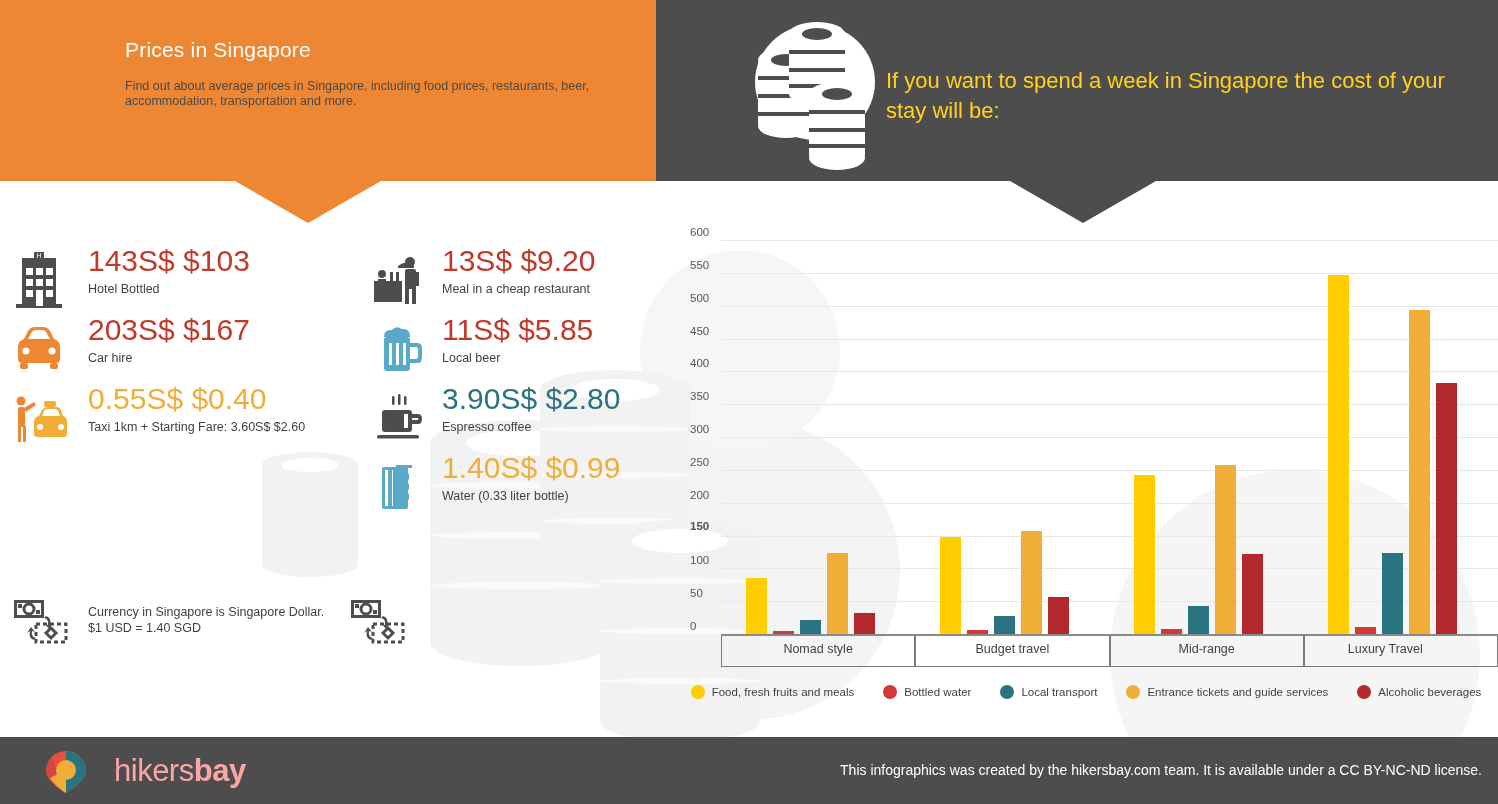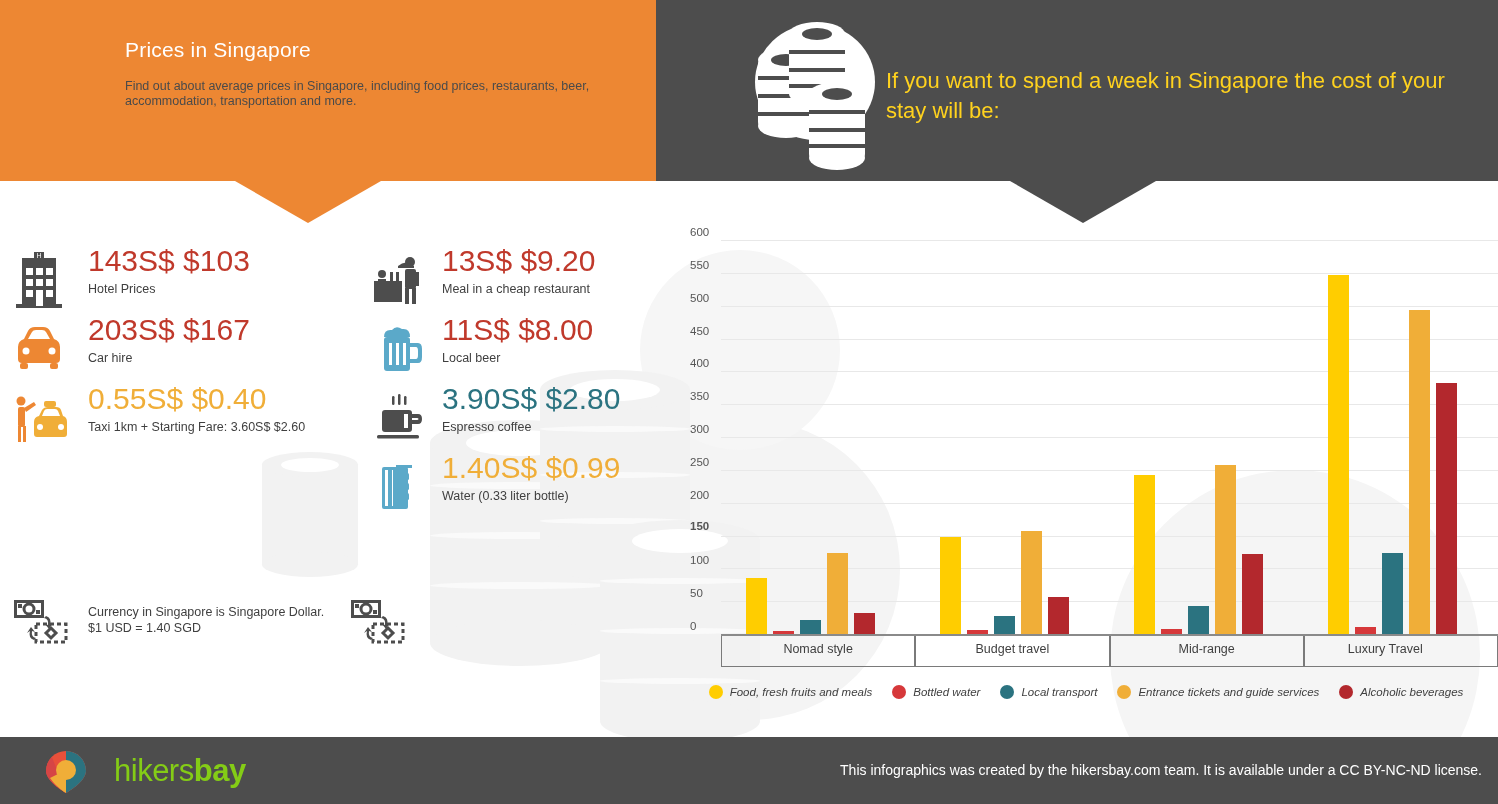--- a/index.html
+++ b/index.html
@@ -55,29 +55,29 @@
 
   
   .chart{position:absolute;left:690px;top:230px;width:808px;height:480px;}
   .plot{position:absolute;left:31px;top:10px;width:777px;height:394px;}
   .gridline{position:absolute;left:0;width:777px;height:1px;background:#e8e8e8;}
   .ytick{position:absolute;left:0;width:28px;text-align:left;font-size:11.5px;color:#555;}
   .axis-base{position:absolute;left:31px;width:777px;height:2px;background:#8a8a8a;}
   .bar{position:absolute;bottom:0;}
   .catbox{position:absolute;top:406px;height:30px;border-left:1px solid #7a7a7a;border-right:1px solid #7a7a7a;border-bottom:1px solid #7a7a7a;}
   .catlabel{position:absolute;top:412px;text-align:center;font-size:12.5px;color:#3f3f3f;}
-  .legend{position:absolute;left:0;top:455px;width:808px;display:flex;justify-content:center;align-items:center;gap:4px;font-style:italic;}
+  .legend{position:absolute;left:0;top:455px;width:808px;display:flex;justify-content:center;align-items:center;gap:13px;}
   .lgi{display:flex;align-items:center;margin-right:16px;}
   .lgdot{width:14px;height:14px;border-radius:50%;margin-right:7px;}
   .lgtx{font-size:11.5px;color:#3f3f3f;white-space:nowrap;}
 
   
   .footer{position:absolute;left:0;top:737px;width:1498px;height:67px;background:#4D4D4D;}
   .logo{position:absolute;left:40px;top:13px;width:230px;height:42px;}
-  .logo-text{position:absolute;left:74px;top:3px;font-size:31px;color:#84cc16;letter-spacing:-.5px;}
+  .logo-text{position:absolute;left:74px;top:3px;font-size:31px;color:#fca5a5;letter-spacing:-.5px;}
   .logo-text b{font-weight:bold;}
   .foot-note{position:absolute;right:16px;top:25px;font-size:14px;color:#ffffff;}
 </style>
 </head>
 <body>
 
 <div id="page">
 
   <div class="wm">
     <div class="wmcircle" style="left:600px;top:420px;width:300px;height:300px;"></div>
@@ -189,21 +189,21 @@
                 <rect x="26" y="29" width="7" height="7"></rect>
                 <rect x="36" y="29" width="7" height="7"></rect>
               <rect x="16" y="40" width="7" height="7"></rect>
                 <rect x="36" y="40" width="7" height="7"></rect>
               <rect x="26" y="40" width="7" height="16"></rect>
             </g>
             <text x="29" y="8" font-size="7" fill="#ffffff" text-anchor="middle" font-family="Liberation Sans, sans-serif">H</text>
           </svg>
         </div>
         <div class="val v-red">143S$ $103</div>
-        <div class="lbl">Hotel Prices</div>
+        <div class="lbl">Hotel Bottled</div>
       </div>
 
       <div class="prow">
         <div class="icn">
           <svg viewBox="0 0 58 60" width="58" height="60">
             <path d="M8 40 L8 28 Q8 22 14 20 L18 12 Q20 8 25 8 L33 8 Q38 8 40 12 L44 20 Q50 22 50 28 L50 40 Q50 44 46 44 L12 44 Q8 44 8 40 Z" fill="#ED8733"></path>
             <path d="M18 20 L22 13 Q23 11 26 11 L32 11 Q35 11 36 13 L40 20 Z" fill="#ffffff"></path>
             <circle cx="16" cy="32" r="3.5" fill="#ffffff"></circle>
             <circle cx="42" cy="32" r="3.5" fill="#ffffff"></circle>
             <rect x="10" y="44" width="8" height="6" rx="2" fill="#ED8733"></rect>
@@ -271,21 +271,21 @@
             <path d="M12 18 Q12 10 20 11 Q24 6 30 10 Q38 9 38 18 Z" fill="#5BA9C9"></path>
             <rect x="12" y="18" width="26" height="34" rx="3" fill="#5BA9C9"></rect>
             <g fill="#ffffff">
               <rect x="17" y="24" width="3" height="22"></rect>
               <rect x="24" y="24" width="3" height="22"></rect>
               <rect x="31" y="24" width="3" height="22"></rect>
             </g>
             <path d="M38 24 L46 24 Q50 24 50 30 L50 38 Q50 44 46 44 L38 44 L38 40 L44 40 Q46 40 46 36 L46 32 Q46 28 44 28 L38 28 Z" fill="#5BA9C9"></path>
           </svg>
         </div>
-        <div class="val v-red">11S$ $8.00</div>
+        <div class="val v-red">11S$ $5.85</div>
         <div class="lbl">Local beer</div>
       </div>
 
       <div class="prow">
         <div class="icn">
           <svg viewBox="0 0 58 60" width="58" height="60">
             <g fill="#4D4D4D">
               <rect x="20" y="8" width="2.5" height="9" rx="1.2"></rect>
               <rect x="26" y="6" width="2.5" height="11" rx="1.2"></rect>
               <rect x="32" y="8" width="2.5" height="9" rx="1.2"></rect>

